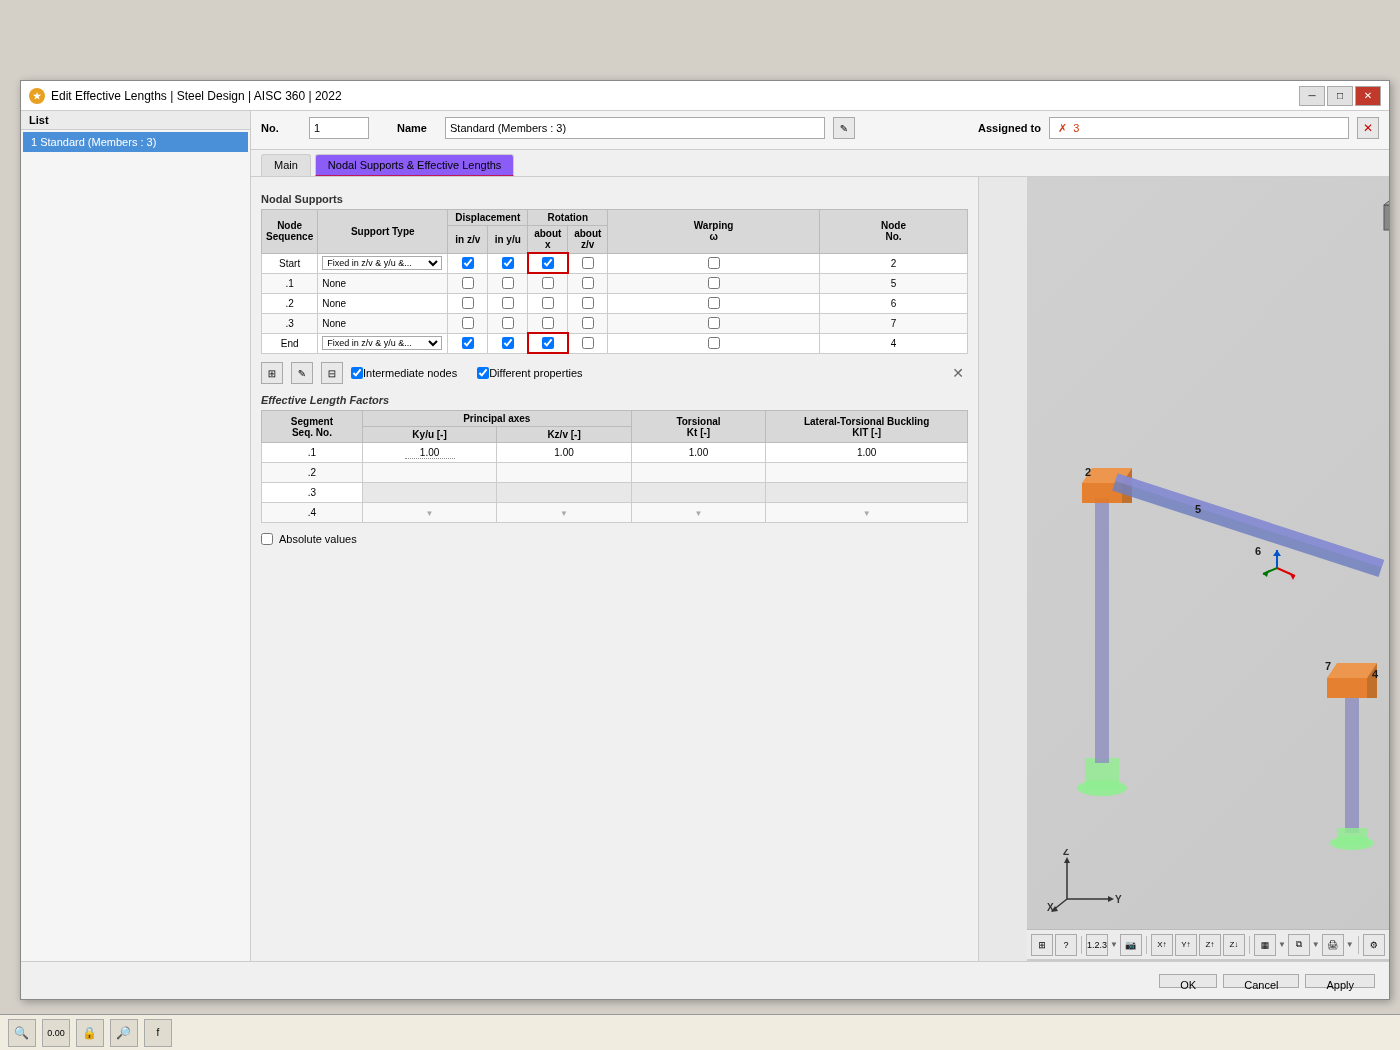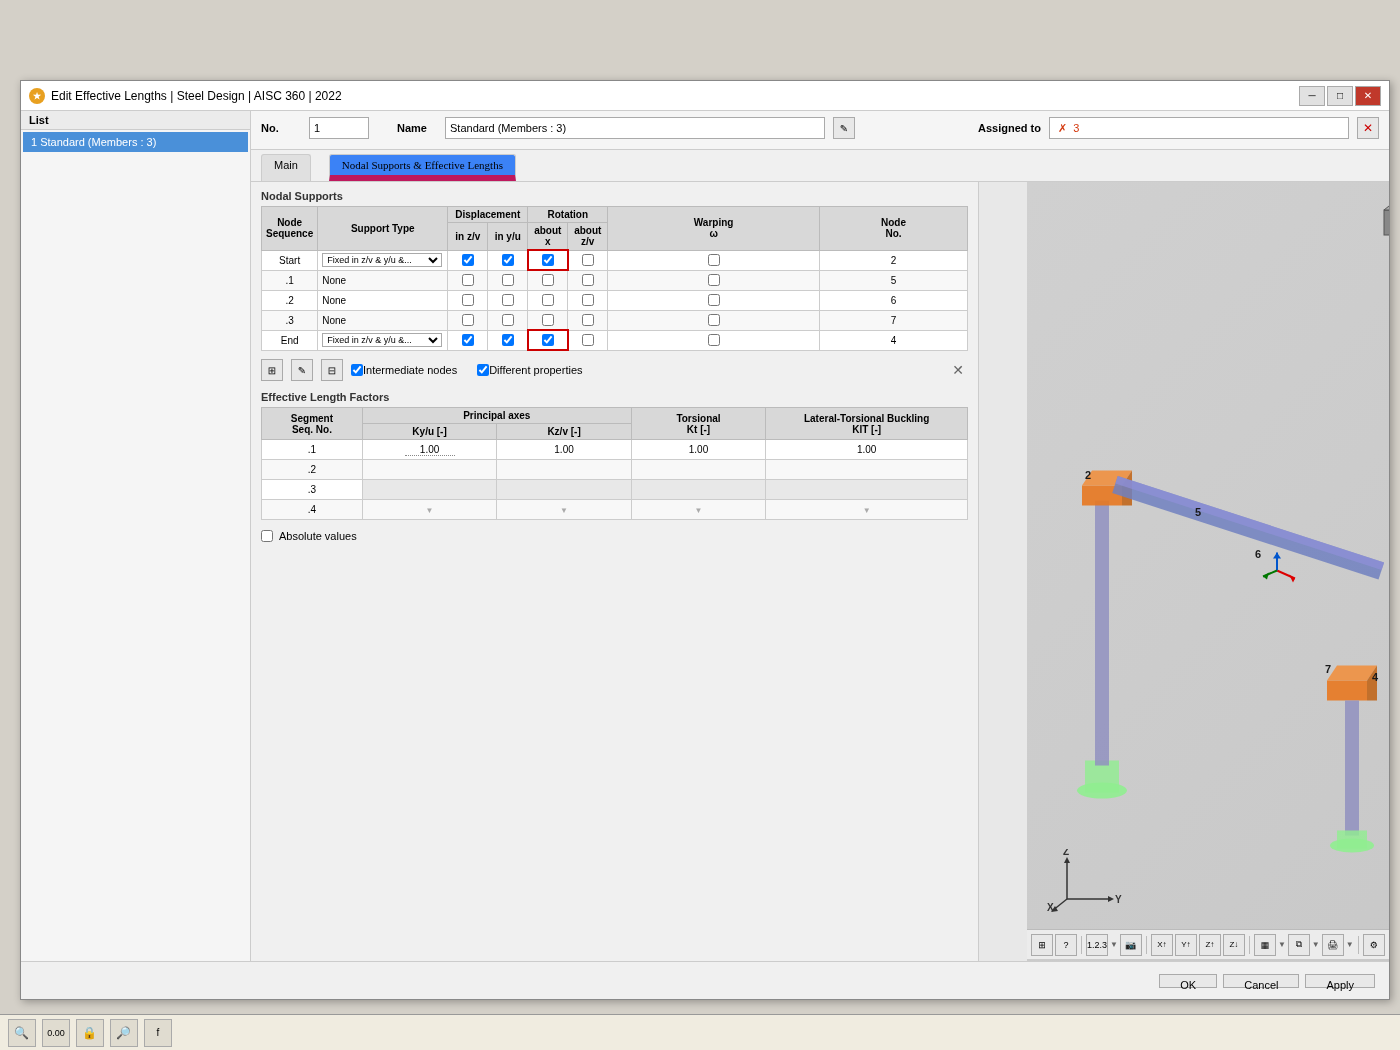--- a/index.html
+++ b/index.html
@@ -211,40 +211,39 @@
       display: flex;
       align-items: center;
       justify-content: center;
       font-size: 12px;
       color: #c00;
     }
 
     
     .tabs-row {
       display: flex;
-      gap: 18px;
+      gap: 4px;
       padding: 4px 10px 0;
       background: #f0f0f0;
     }
 
     .tab {
       padding: 4px 12px;
       border: 1px solid #ccc;
       border-bottom: none;
       background: #e0e0e0;
       cursor: pointer;
       font-size: 11px;
       border-radius: 3px 3px 0 0;
     }
 
     .tab.active {
-      background: #3b82f6;
-      border-bottom: 6px solid #be185d;
+      background: #8b5cf6;
+      border-bottom: 1px solid #be185d;
       z-index: 1;
-      font-family: Liberation Serif, serif;
     }
 
     
     .content-split {
       display: flex;
       flex: 1;
       overflow: hidden;
     }
 
     .left-main {
@@ -260,20 +259,21 @@
       position: relative;
       overflow: hidden;
     }
 
     
     .section-title {
       font-weight: bold;
       font-size: 11px;
       color: #333;
       margin-bottom: 4px;
+      margin-top: 8px;
     }
 
     
     .data-table {
       width: 100%;
       border-collapse: collapse;
       font-size: 10px;
     }
 
     .data-table th {
@@ -767,21 +767,21 @@
               <input type="checkbox" checked="" style="">
               <span>Intermediate nodes</span>
             </label>
             <label class="ctrl-label" style="margin-left:12px;">
               <input type="checkbox" checked="" style="">
               <span>Different properties</span>
             </label>
             <div class="close-x">✕</div>
           </div>
 
-          <div class="section-title" style="margin-top:10px;">Effective Length Factors</div>
+          <div class="section-title" style="margin-top:10px;font-style:italic;">Effective Length Factors</div>
 
           <table class="eff-table">
             <thead>
               <tr>
                 <th rowspan="2" style="width:60px;">Segment<br>Seq. No.</th>
                 <th colspan="2">Principal axes</th>
                 <th rowspan="2" style="width:80px;">Torsional<br>Kt [-]</th>
                 <th rowspan="2" style="width:120px;">Lateral-Torsional Buckling<br>KlT [-]</th>
               </tr>
               <tr>

